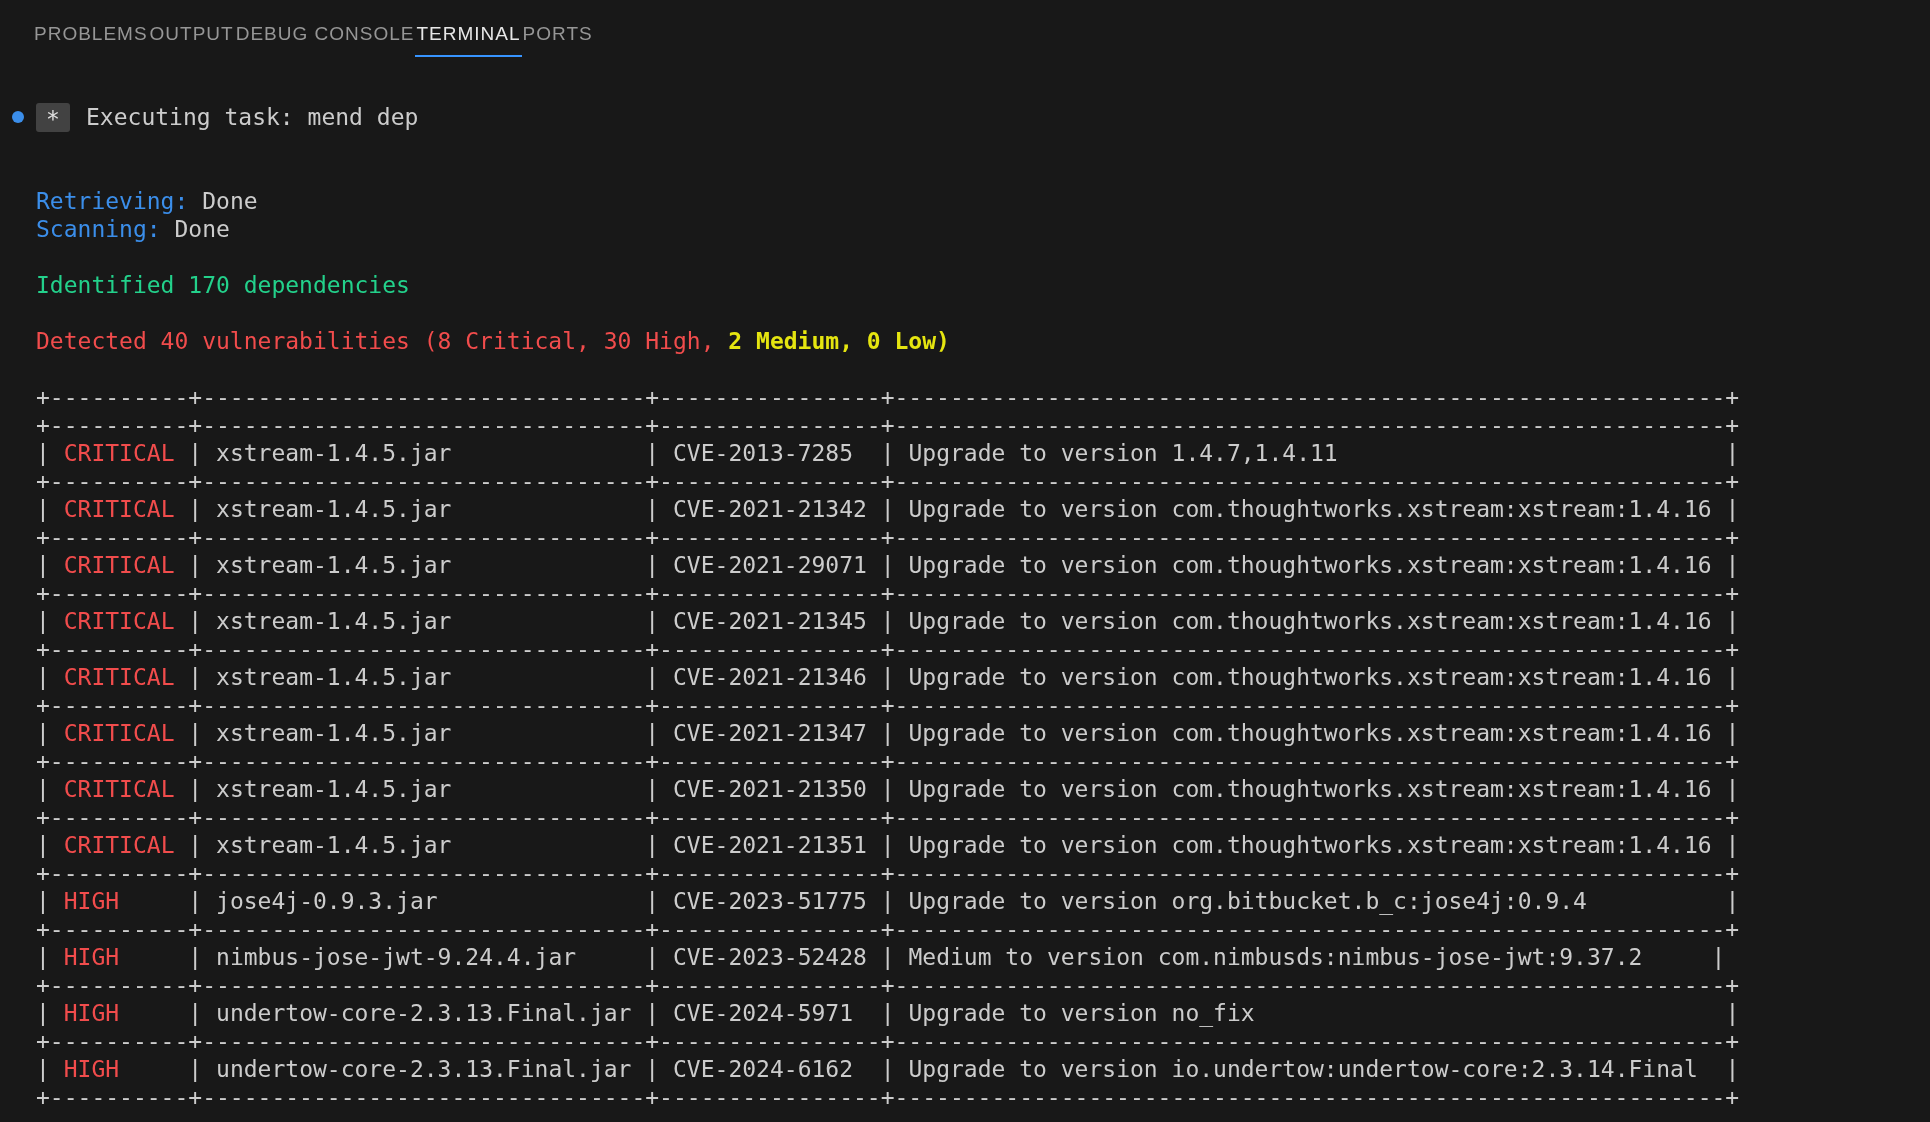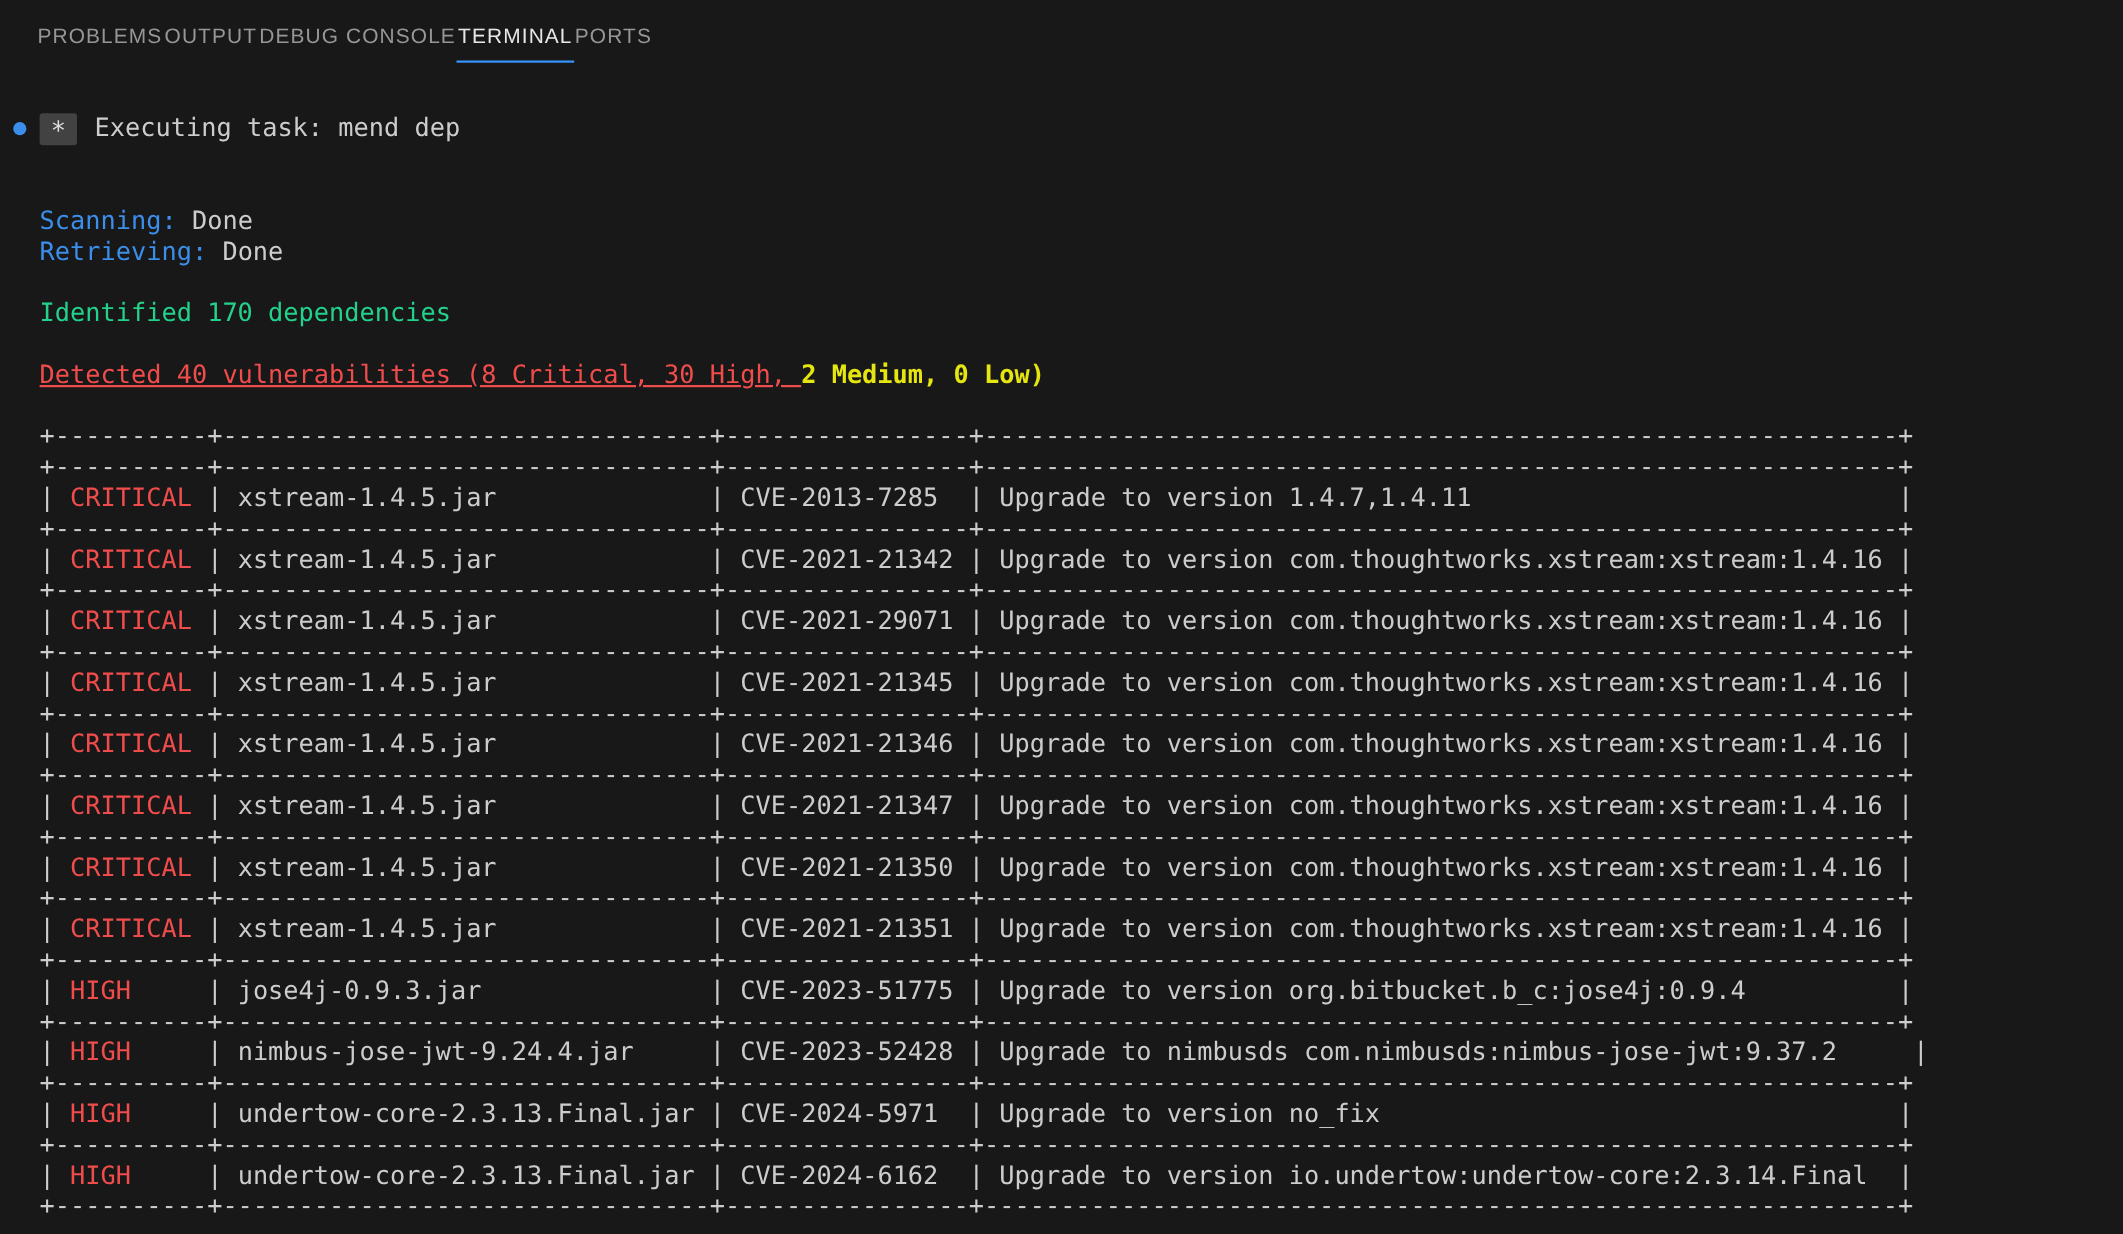--- a/index.html
+++ b/index.html
@@ -63,31 +63,31 @@
     <span class="decoration"></span>
     <span class="badge">
         <span>*</span>
       </span>
     <span>Executing task: mend dep</span>
   </div>
 
   <div class="line blank"></div>
   <div class="line blank"></div>
 
+  <div class="line"><span class="c-blue">Retrieving:</span> <span>Done</span></div>
+
   <div class="line"><span class="c-blue">Scanning:</span> <span>Done</span></div>
-
-  <div class="line"><span class="c-blue">Retrieving:</span> <span>Done</span></div>
 
   <div class="line blank"></div>
 
   <div class="line"><span class="c-green">Identified 170 dependencies</span></div>
 
   <div class="line blank"></div>
 
-  <div class="line pre" id="detected-line"><span style="color: rgb(241, 76, 76); text-decoration: underline;">Detected 40 vulnerabilities (8 Critical, 30 High, </span><span style="color: rgb(229, 229, 16); font-weight: bold;">2 Medium, 0 Low)</span></div>
+  <div class="line pre" id="detected-line"><span style="color: rgb(241, 76, 76);">Detected 40 vulnerabilities (8 Critical, 30 High, </span><span style="color: rgb(229, 229, 16); font-weight: bold;">2 Medium, 0 Low)</span></div>
 
   <div class="line blank"></div>
 
   <div id="vuln-table">
       <div class="line pre">+----------+--------------------------------+----------------+------------------------------------------------------------+</div>
       <div class="line pre">+----------+--------------------------------+----------------+------------------------------------------------------------+</div>
       <div class="line pre">|<span style="color: rgb(241, 76, 76);"> CRITICAL </span>|<span> xstream-1.4.5.jar              </span>|<span> CVE-2013-7285  </span>|<span> Upgrade to version 1.4.7,1.4.11                            </span>|</div>
       <div class="line pre">+----------+--------------------------------+----------------+------------------------------------------------------------+</div>
       <div class="line pre">|<span style="color: rgb(241, 76, 76);"> CRITICAL </span>|<span> xstream-1.4.5.jar              </span>|<span> CVE-2021-21342 </span>|<span> Upgrade to version com.thoughtworks.xstream:xstream:1.4.16 </span>|</div>
       <div class="line pre">+----------+--------------------------------+----------------+------------------------------------------------------------+</div>
@@ -98,21 +98,21 @@
       <div class="line pre">|<span style="color: rgb(241, 76, 76);"> CRITICAL </span>|<span> xstream-1.4.5.jar              </span>|<span> CVE-2021-21346 </span>|<span> Upgrade to version com.thoughtworks.xstream:xstream:1.4.16 </span>|</div>
       <div class="line pre">+----------+--------------------------------+----------------+------------------------------------------------------------+</div>
       <div class="line pre">|<span style="color: rgb(241, 76, 76);"> CRITICAL </span>|<span> xstream-1.4.5.jar              </span>|<span> CVE-2021-21347 </span>|<span> Upgrade to version com.thoughtworks.xstream:xstream:1.4.16 </span>|</div>
       <div class="line pre">+----------+--------------------------------+----------------+------------------------------------------------------------+</div>
       <div class="line pre">|<span style="color: rgb(241, 76, 76);"> CRITICAL </span>|<span> xstream-1.4.5.jar              </span>|<span> CVE-2021-21350 </span>|<span> Upgrade to version com.thoughtworks.xstream:xstream:1.4.16 </span>|</div>
       <div class="line pre">+----------+--------------------------------+----------------+------------------------------------------------------------+</div>
       <div class="line pre">|<span style="color: rgb(241, 76, 76);"> CRITICAL </span>|<span> xstream-1.4.5.jar              </span>|<span> CVE-2021-21351 </span>|<span> Upgrade to version com.thoughtworks.xstream:xstream:1.4.16 </span>|</div>
       <div class="line pre">+----------+--------------------------------+----------------+------------------------------------------------------------+</div>
       <div class="line pre">|<span style="color: rgb(241, 76, 76);"> HIGH     </span>|<span> jose4j-0.9.3.jar               </span>|<span> CVE-2023-51775 </span>|<span> Upgrade to version org.bitbucket.b_c:jose4j:0.9.4          </span>|</div>
       <div class="line pre">+----------+--------------------------------+----------------+------------------------------------------------------------+</div>
-      <div class="line pre">|<span style="color: rgb(241, 76, 76);"> HIGH     </span>|<span> nimbus-jose-jwt-9.24.4.jar     </span>|<span> CVE-2023-52428 </span>|<span> Upgrade to nimbusds com.nimbusds:nimbus-jose-jwt:9.37.2     </span>|</div>
+      <div class="line pre">|<span style="color: rgb(241, 76, 76);"> HIGH     </span>|<span> nimbus-jose-jwt-9.24.4.jar     </span>|<span> CVE-2023-52428 </span>|<span> Medium to version com.nimbusds:nimbus-jose-jwt:9.37.2     </span>|</div>
       <div class="line pre">+----------+--------------------------------+----------------+------------------------------------------------------------+</div>
       <div class="line pre">|<span style="color: rgb(241, 76, 76);"> HIGH     </span>|<span> undertow-core-2.3.13.Final.jar </span>|<span> CVE-2024-5971  </span>|<span> Upgrade to version no_fix                                  </span>|</div>
       <div class="line pre">+----------+--------------------------------+----------------+------------------------------------------------------------+</div>
       <div class="line pre">|<span style="color: rgb(241, 76, 76);"> HIGH     </span>|<span> undertow-core-2.3.13.Final.jar </span>|<span> CVE-2024-6162  </span>|<span> Upgrade to version io.undertow:undertow-core:2.3.14.Final  </span>|</div>
       <div class="line pre">+----------+--------------------------------+----------------+------------------------------------------------------------+</div>
     </div>
 
 </div>
 
 </body></html>

